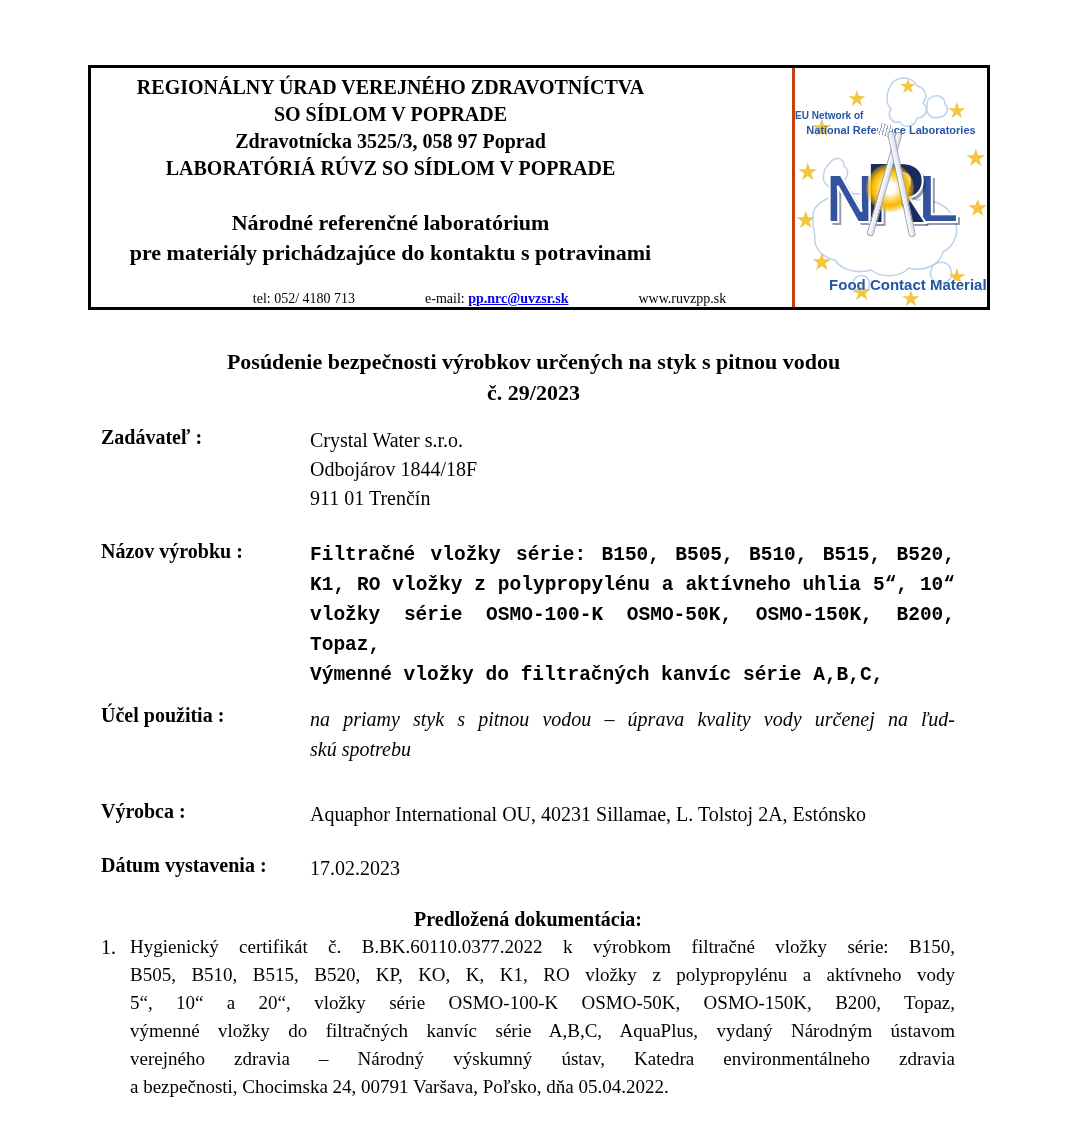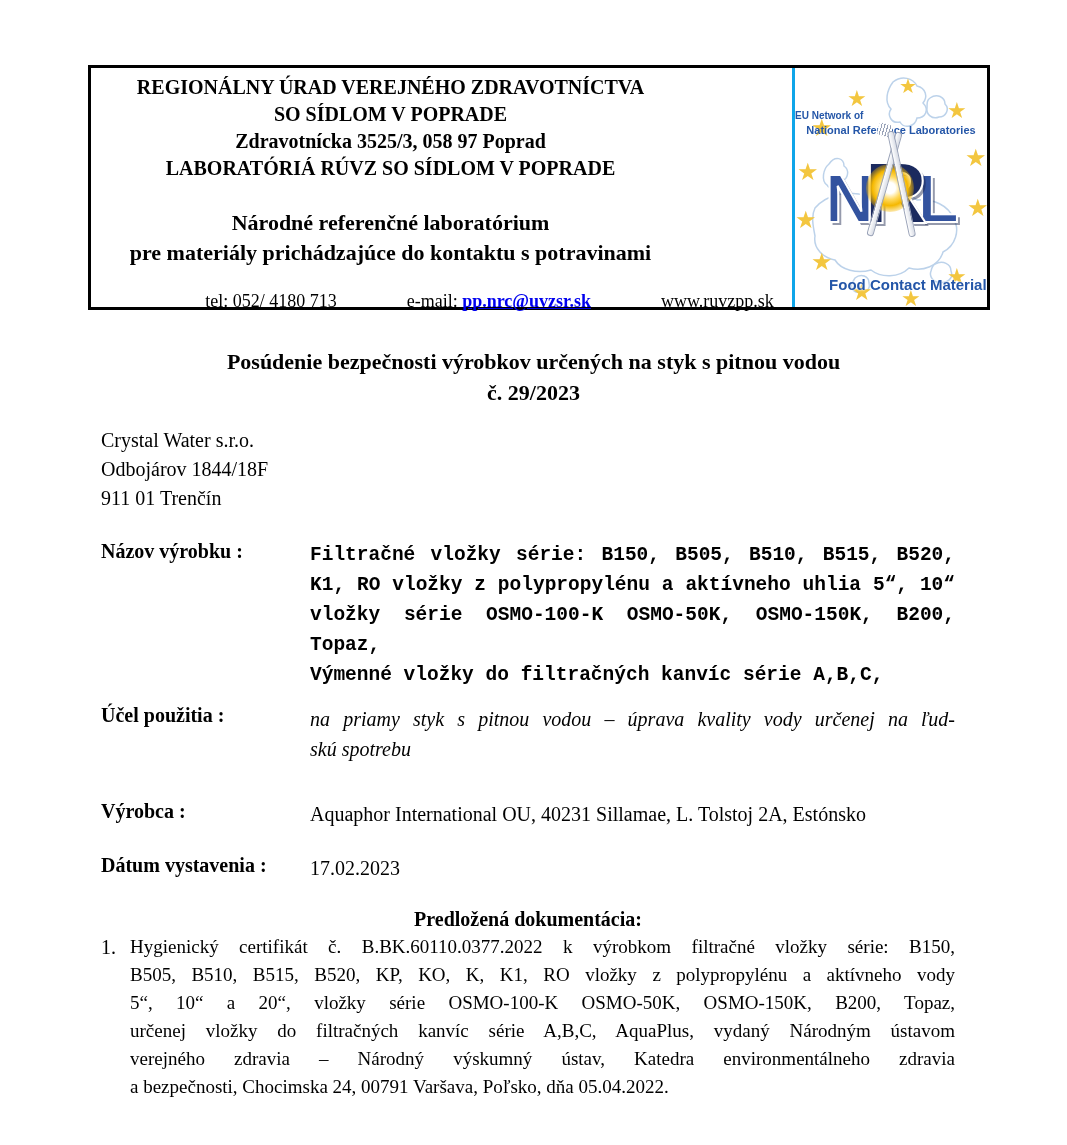--- a/index.html
+++ b/index.html
@@ -6,25 +6,25 @@
   body{
     width:1067px;height:1145px;position:relative;background:#ffffff;
     font-family:"Liberation Serif","DejaVu Serif",serif;color:#000;
     overflow:hidden;
   }
   
   .header-box{
     position:absolute;left:88px;top:65px;width:902px;height:245px;
     border:3px solid #000;box-sizing:border-box;display:flex;background:#fff;
   }
-  .cell-left{width:704px;border-right:3px solid #0ea5e9;box-sizing:border-box;padding-top:6px;}
+  .cell-left{width:704px;border-right:3px solid #c2410c;box-sizing:border-box;padding-top:6px;}
   .org-block{ text-align:center;padding-right:102px;font-weight:bold;font-size:20px;line-height:27px;}
   .nrl-block{ text-align:center;padding-right:102px;font-weight:bold;font-size:22px;line-height:30px;margin-top:26px;}
   .contact-row{
-    margin-top:23px;font-size:18px;display:flex;gap:70px;justify-content:center;
+    margin-top:23px;font-size:14px;display:flex;gap:70px;justify-content:center;
     transform:translateX(48px);white-space:nowrap;
   }
   .email-link{color:#0000ee;font-weight:bold;text-decoration:underline;cursor:pointer;}
   
   .cell-right{flex:1;position:relative;overflow:hidden;font-family:"Liberation Sans","DejaVu Sans",sans-serif;}
   .map-svg{position:absolute;left:0;top:0;z-index:0;}
   .star{position:absolute;z-index:1;line-height:1;}
   .star::before{content:"★";}
   .logo-top1{position:absolute;top:42px;width:100%;text-align:left;font-size:10px;font-weight:bold;z-index:2;}
   .logo-top2{position:absolute;top:56px;width:100%;text-align:center;font-size:11px;font-weight:bold;z-index:2;}
@@ -140,20 +140,21 @@
 </div>
 
 <div class="doc-title">
   <div>Posúdenie bezpečnosti výrobkov určených na styk s pitnou vodou</div>
   <div>č. 29/2023</div>
 </div>
 
 <div class="content">
 
   <div class="row row-zadavatel">
+    <div class="label">Zadávateľ :</div>
     <div>
       <div class="val-line">Crystal Water s.r.o.</div>
       <div class="val-line">Odbojárov 1844/18F</div>
       <div class="val-line">911 01 Trenčín</div>
     </div>
   </div>
 
   <div class="row row-nazov">
     <div class="label">Názov výrobku :</div>
     <div class="vlines">
@@ -184,19 +185,19 @@
   </div>
 
   <div class="docs-heading">Predložená dokumentácia:</div>
 
   <div class="doc-item">
     <div class="doc-num">1.</div>
     <div>
       <div class="dline jl">Hygienický certifikát č. B.BK.60110.0377.2022 k výrobkom filtračné vložky série: B150,</div>
       <div class="dline jl">B505, B510, B515, B520, KP, KO, K, K1, RO vložky z polypropylénu a aktívneho vody</div>
       <div class="dline jl">5“, 10“ a 20“, vložky série OSMO-100-K OSMO-50K, OSMO-150K, B200, Topaz,</div>
-      <div class="dline jl">určenej vložky do filtračných kanvíc série A,B,C, AquaPlus, vydaný Národným ústavom</div>
+      <div class="dline jl">výmenné vložky do filtračných kanvíc série A,B,C, AquaPlus, vydaný Národným ústavom</div>
       <div class="dline jl">verejného zdravia – Národný výskumný ústav, Katedra environmentálneho zdravia</div>
       <div class="dline">a bezpečnosti, Chocimska 24, 00791 Varšava, Poľsko, dňa 05.04.2022.</div>
     </div>
   </div>
 
 </div>
 
 </body></html>

